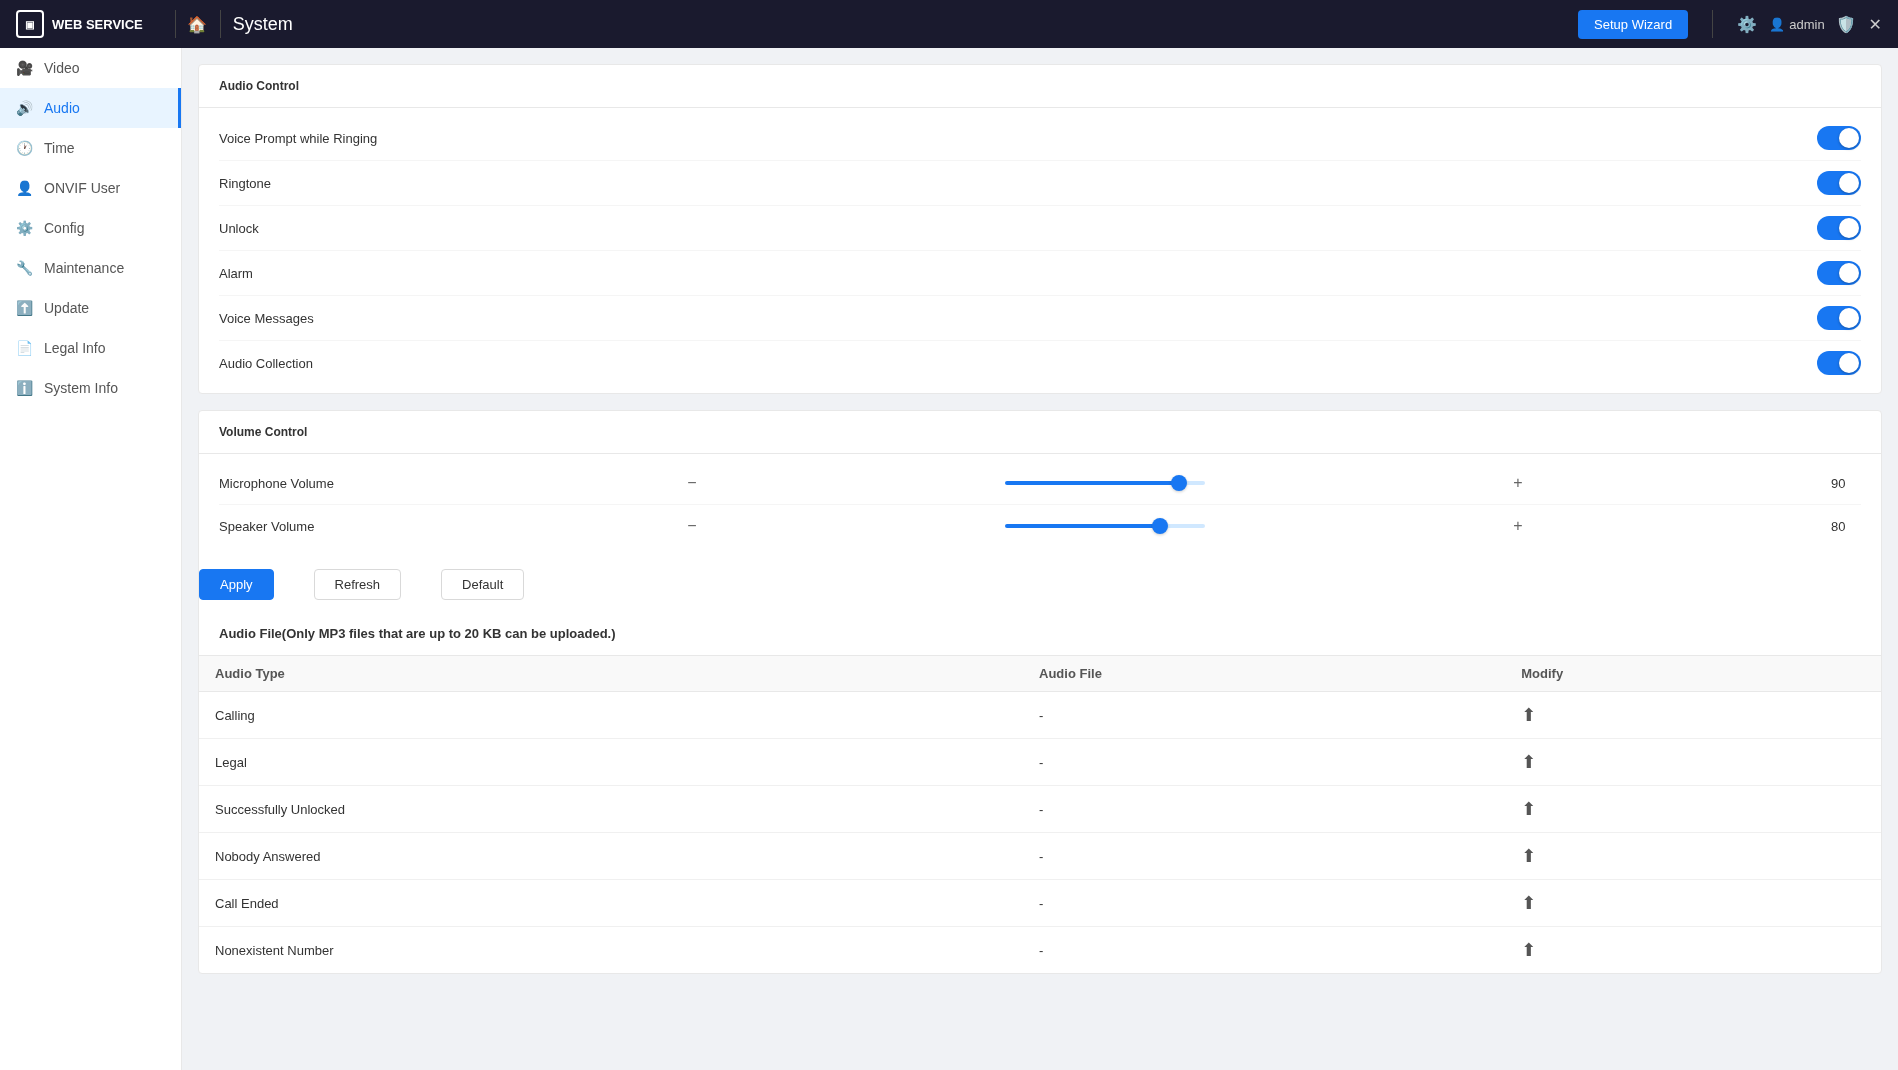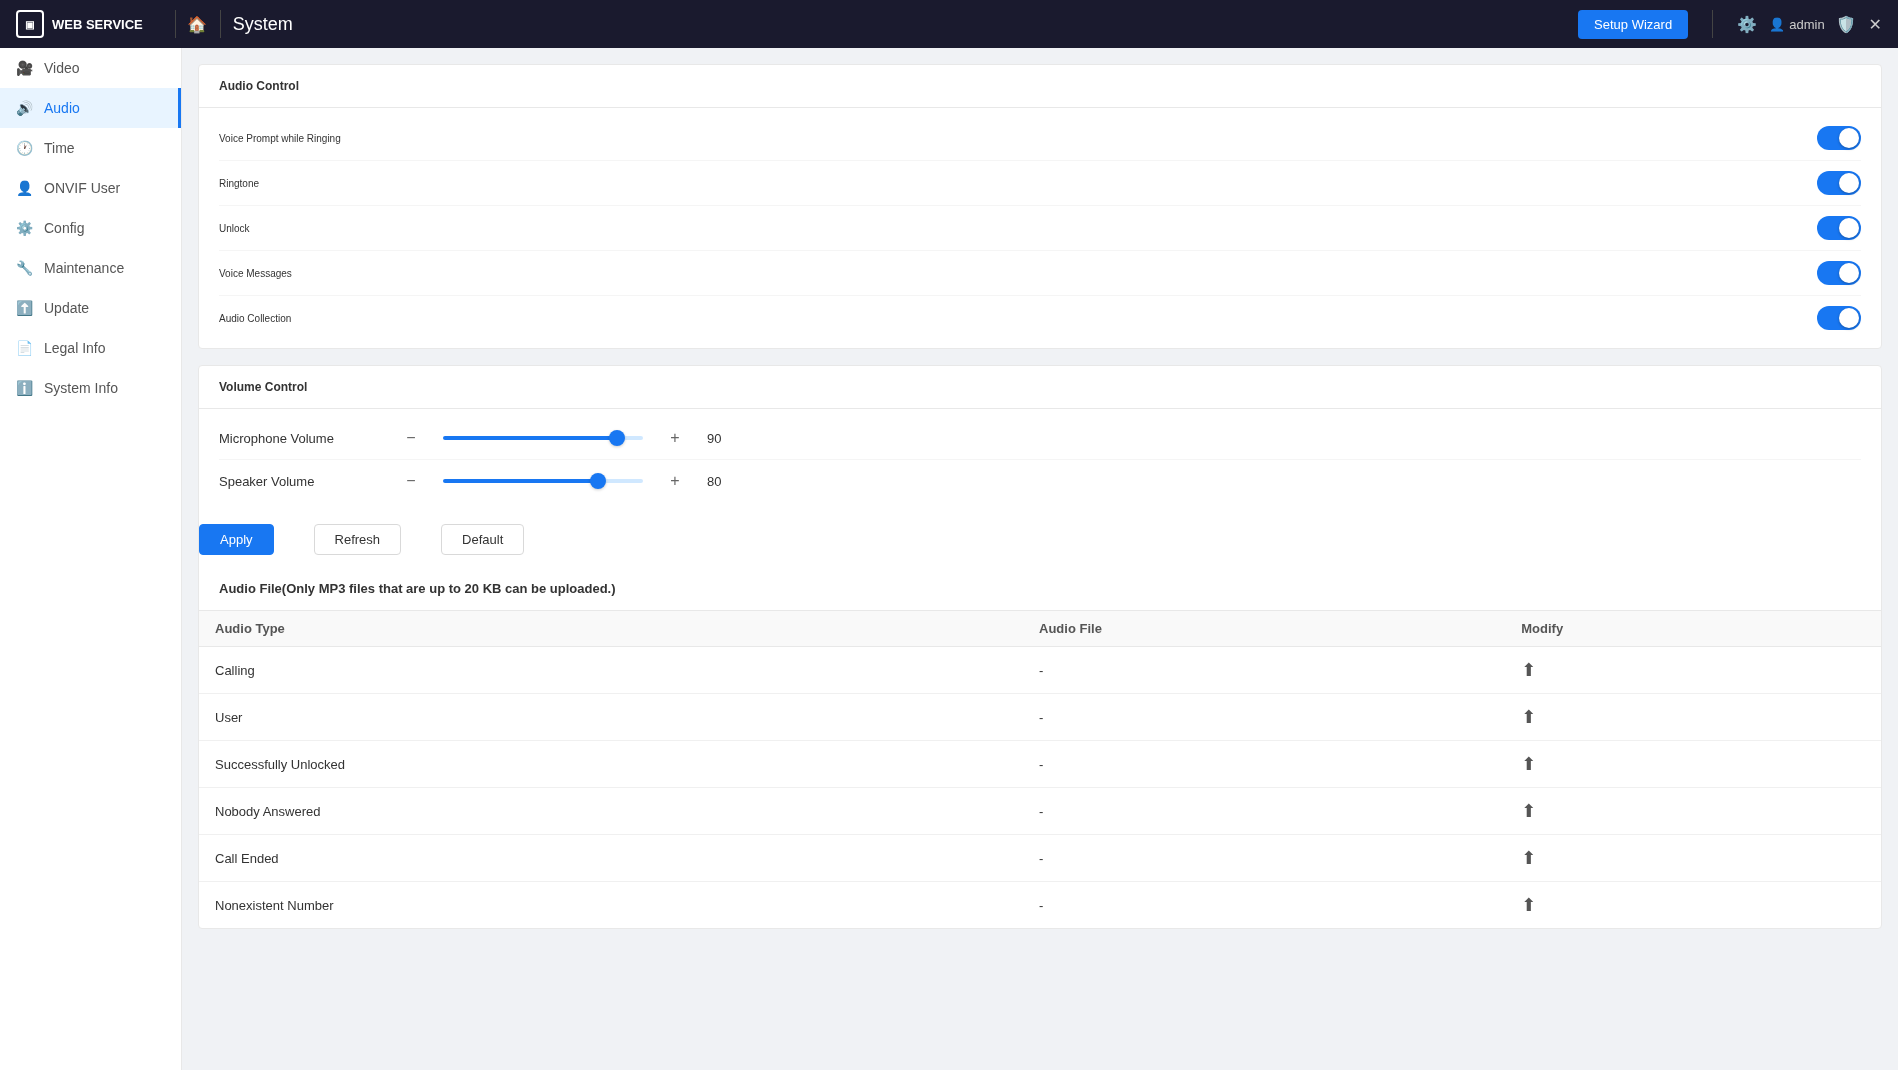--- a/index.html
+++ b/index.html
@@ -101,21 +101,21 @@
 
     
     .toggle-row {
       display: flex;
       align-items: center;
       justify-content: space-between;
       padding: 10px 0;
       border-bottom: 1px solid #f5f5f5;
     }
     .toggle-row:last-child { border-bottom: none; }
-    .toggle-label { font-size: 10px; color: #333; }
+    .toggle-label { font-size: 13px; color: #333; }
 
     
     .toggle {
       position: relative;
       width: 44px;
       height: 24px;
       flex-shrink: 0;
     }
     .toggle-track {
       position: absolute;
@@ -138,20 +138,21 @@
     .toggle-track.on .toggle-thumb { left: 22px; }
     .toggle-track:not(.on) .toggle-thumb { left: 2px; }
 
     
     .volume-row {
       display: flex;
       align-items: center;
       padding: 12px 0;
       border-bottom: 1px solid #f5f5f5;
       gap: 24px;
+      justify-content: space-between;
     }
     .volume-row:last-child { border-bottom: none; }
     .volume-label { font-size: 13px; color: #333; width: 160px; }
     .volume-minus, .volume-plus { color: #666; font-size: 16px; cursor: pointer; width: 16px; text-align: center; }
     .volume-slider {
       flex: 1;
       -webkit-appearance: none;
       appearance: none;
       height: 4px;
       border-radius: 2px;
@@ -308,20 +309,28 @@
   </div>
           <div class="toggle-row">
     <span class="toggle-label">Unlock</span>
     <div class="toggle">
       <div class="toggle-track on">
         <div class="toggle-thumb"></div>
       </div>
     </div>
   </div>
           <div class="toggle-row">
+    <span class="toggle-label">Alarm</span>
+    <div class="toggle">
+      <div class="toggle-track on">
+        <div class="toggle-thumb"></div>
+      </div>
+    </div>
+  </div>
+          <div class="toggle-row">
     <span class="toggle-label">Voice Messages</span>
     <div class="toggle">
       <div class="toggle-track on">
         <div class="toggle-thumb"></div>
       </div>
     </div>
   </div>
           <div class="toggle-row">
     <span class="toggle-label">Audio Collection</span>
     <div class="toggle">
@@ -369,21 +378,21 @@
           </thead>
         <tbody id="audio-table-body">
             <tr>
     <td>Calling</td>
     <td>-</td>
     <td>
       <span class="upload-icon" title="Upload">⬆</span>
     </td>
   </tr>
             <tr>
-    <td>User</td>
+    <td>Legal</td>
     <td>-</td>
     <td>
       <span class="upload-icon" title="Upload">⬆</span>
     </td>
   </tr>
             <tr>
     <td>Successfully Unlocked</td>
     <td>-</td>
     <td>
       <span class="upload-icon" title="Upload">⬆</span>

